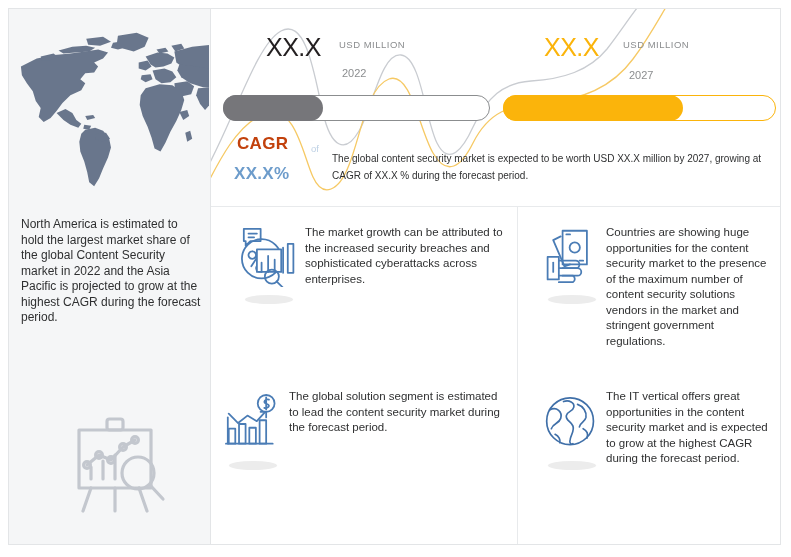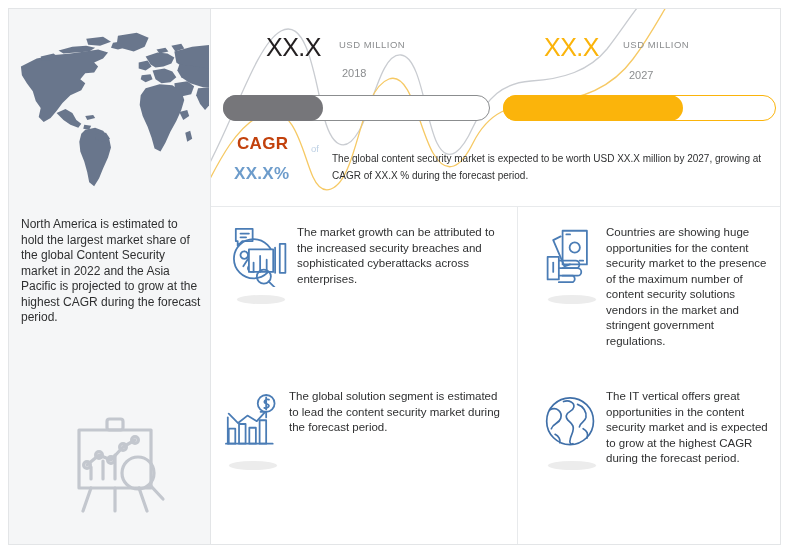--- a/index.html
+++ b/index.html
@@ -124,21 +124,21 @@
   .grid{
     position:absolute;left:202px;top:197px;right:0;bottom:0;
     border-top:1px solid #e8eaec;
   }
   .cell{
     position:absolute;
     box-sizing:border-box;
     display:flex;
     align-items:flex-start;
   }
-  .cell-tl{left:8px;top:0;width:306px;height:168px;}
+  .cell-tl{left:16px;top:0;width:306px;height:168px;}
   .cell-tr{left:306px;top:0;width:265px;height:168px;border-left:1px solid #e8eaec;}
   .cell-bl{left:0;top:168px;width:306px;height:172px;}
   .cell-br{left:306px;top:168px;width:265px;height:172px;border-left:1px solid #e8eaec;justify-content:space-between;}
 
   .cell-icon{
     flex:0 0 auto;
     width:58px;height:62px;
     margin-left:14px;margin-top:18px;
   }
   .cell-tr .cell-icon,.cell-br .cell-icon{margin-left:24px;}
@@ -257,21 +257,21 @@
         <path d="M-14 196 C 8 150, 28 112, 56 104 C 84 96, 92 146, 102 168
                  C 112 190, 128 182, 138 156 C 150 126, 156 78, 178 70
                  C 200 62, 208 120, 222 144 C 236 168, 250 158, 262 134
                  C 278 102, 300 96, 330 94 C 366 92, 400 80, 422 50
                  C 440 26, 452 2, 460 -10" stroke="#f6c964" stroke-width="1.3"></path>
       </svg>
     </div>
 
     <div class="val-2022">XX.X</div>
     <div class="unit-2022">USD MILLION</div>
-    <div class="year-2022">2018</div>
+    <div class="year-2022">2022</div>
     <div class="bar-2022">
       <div class="fill"></div>
     </div>
 
     <div class="val-2027">XX.X</div>
     <div class="unit-2027">USD MILLION</div>
     <div class="year-2027">2027</div>
     <div class="bar-2027">
       <div class="fill"></div>
     </div>

